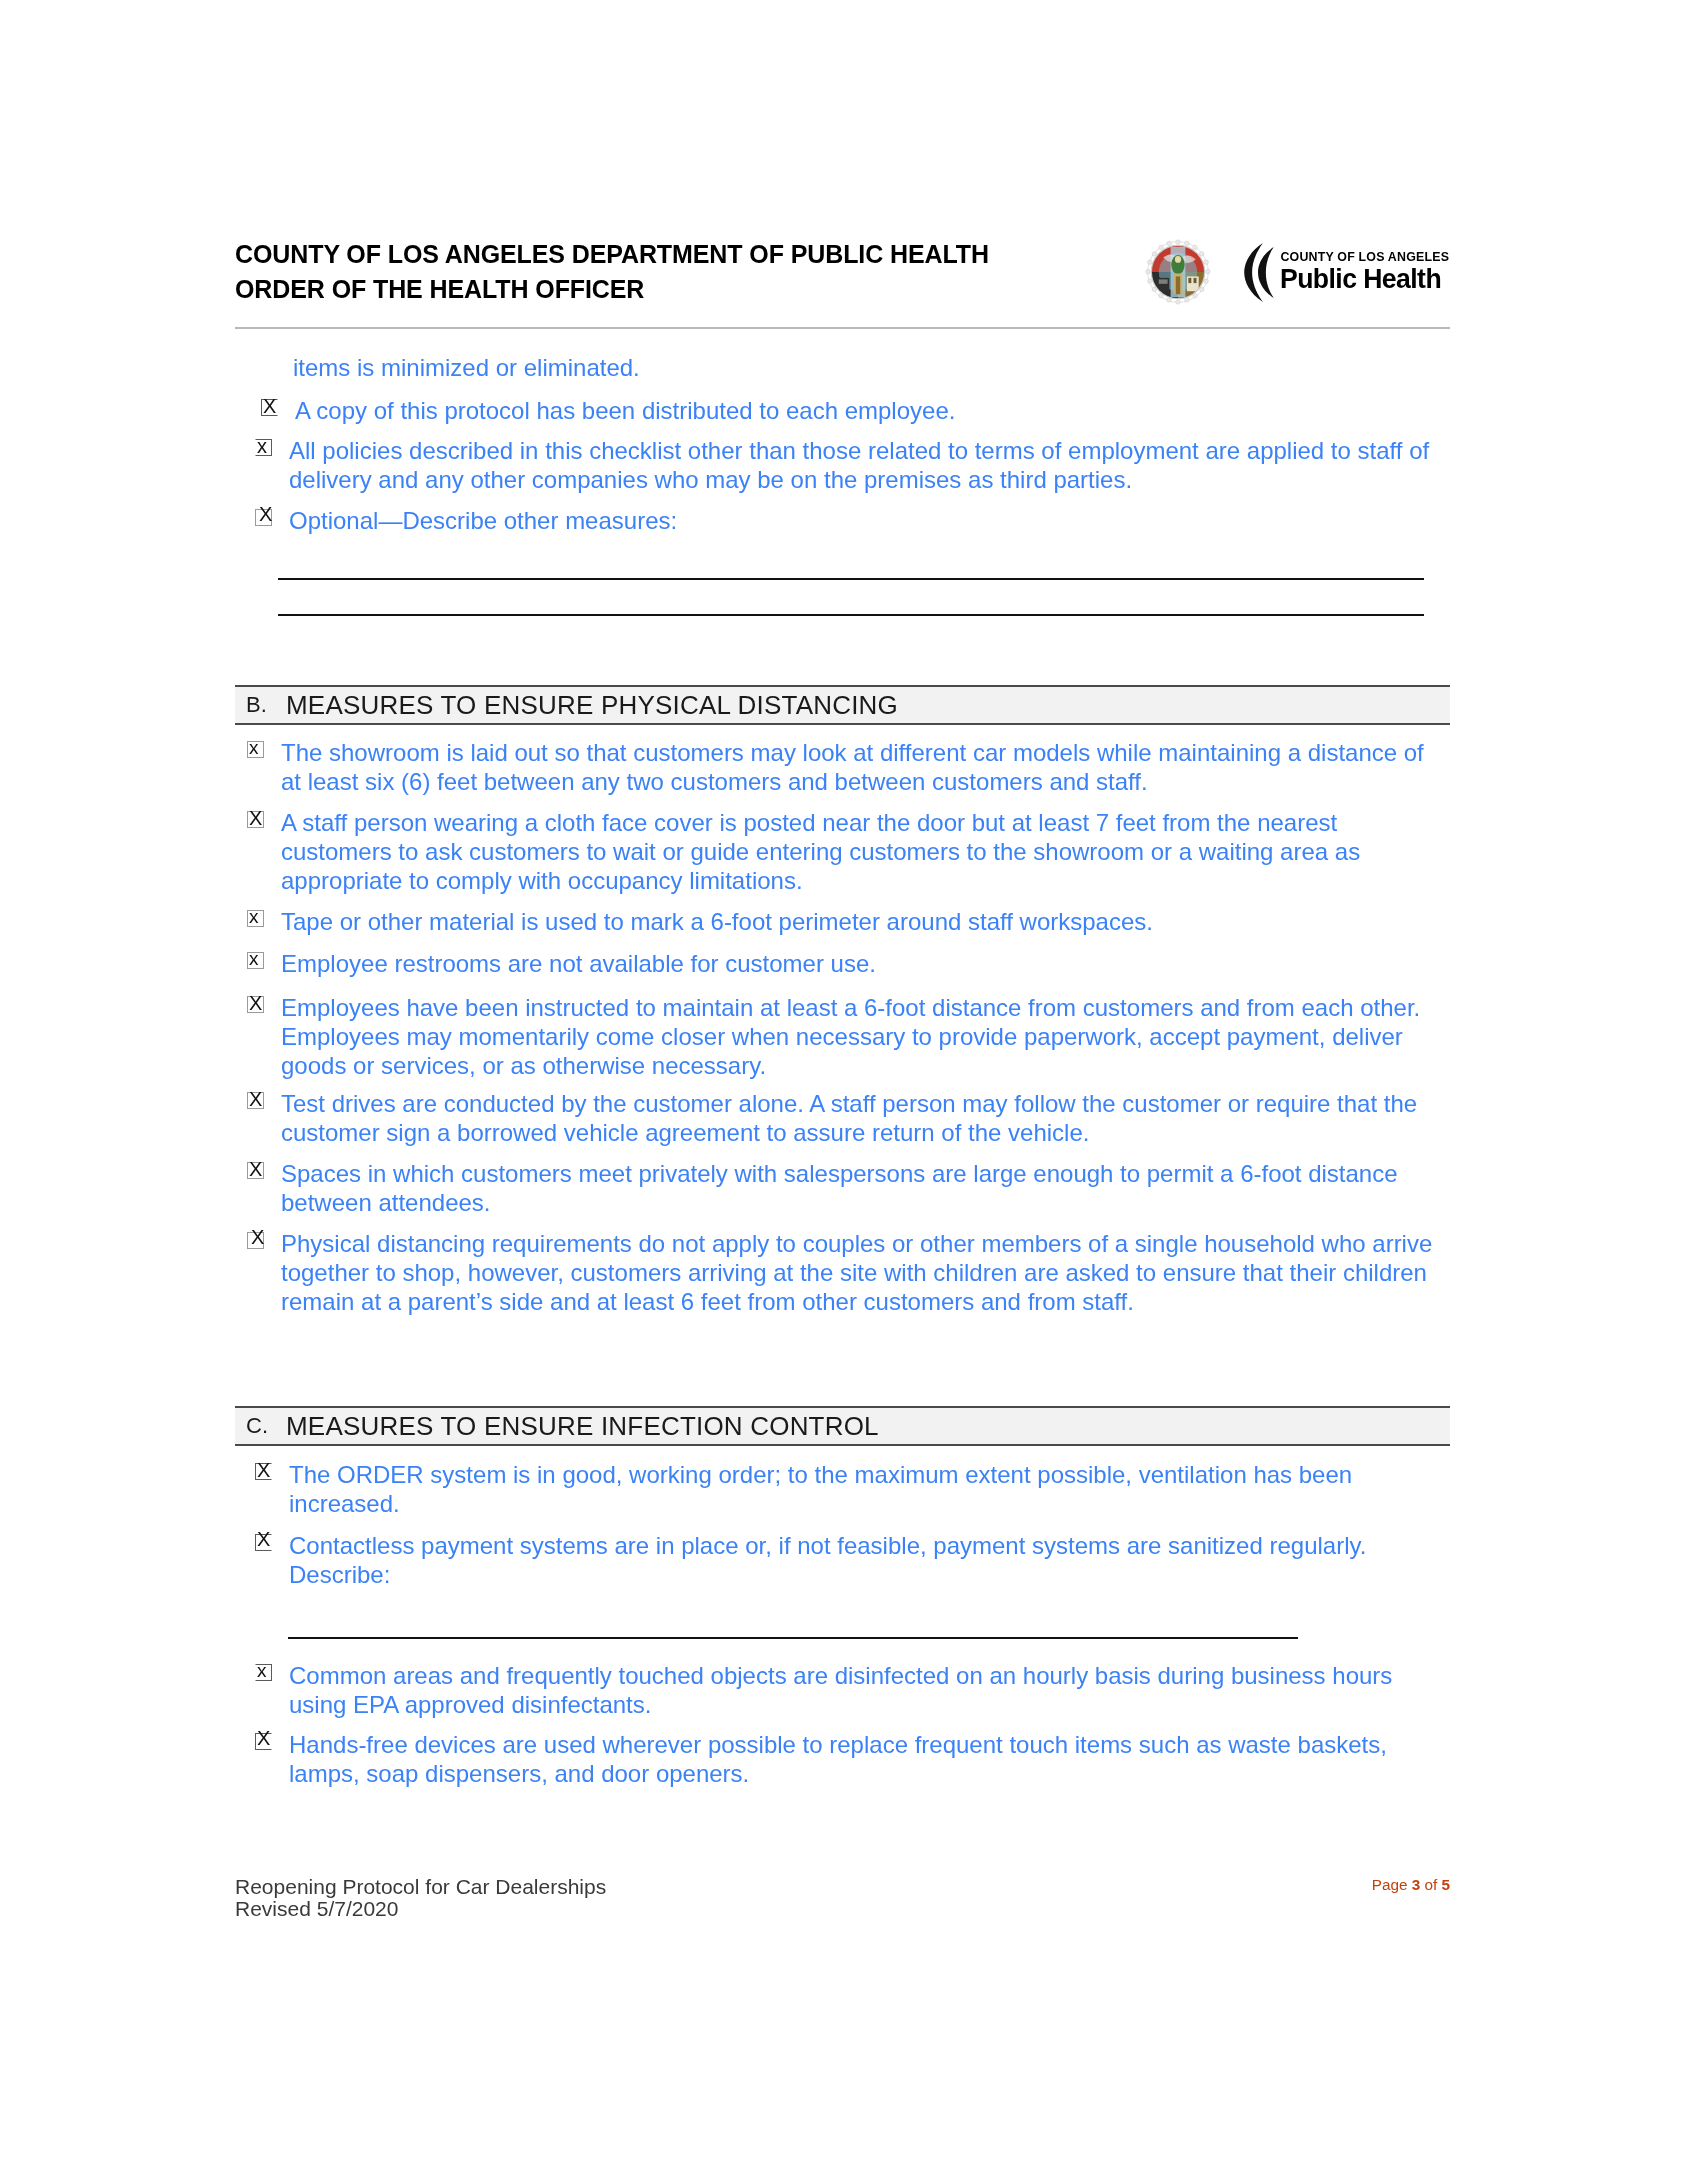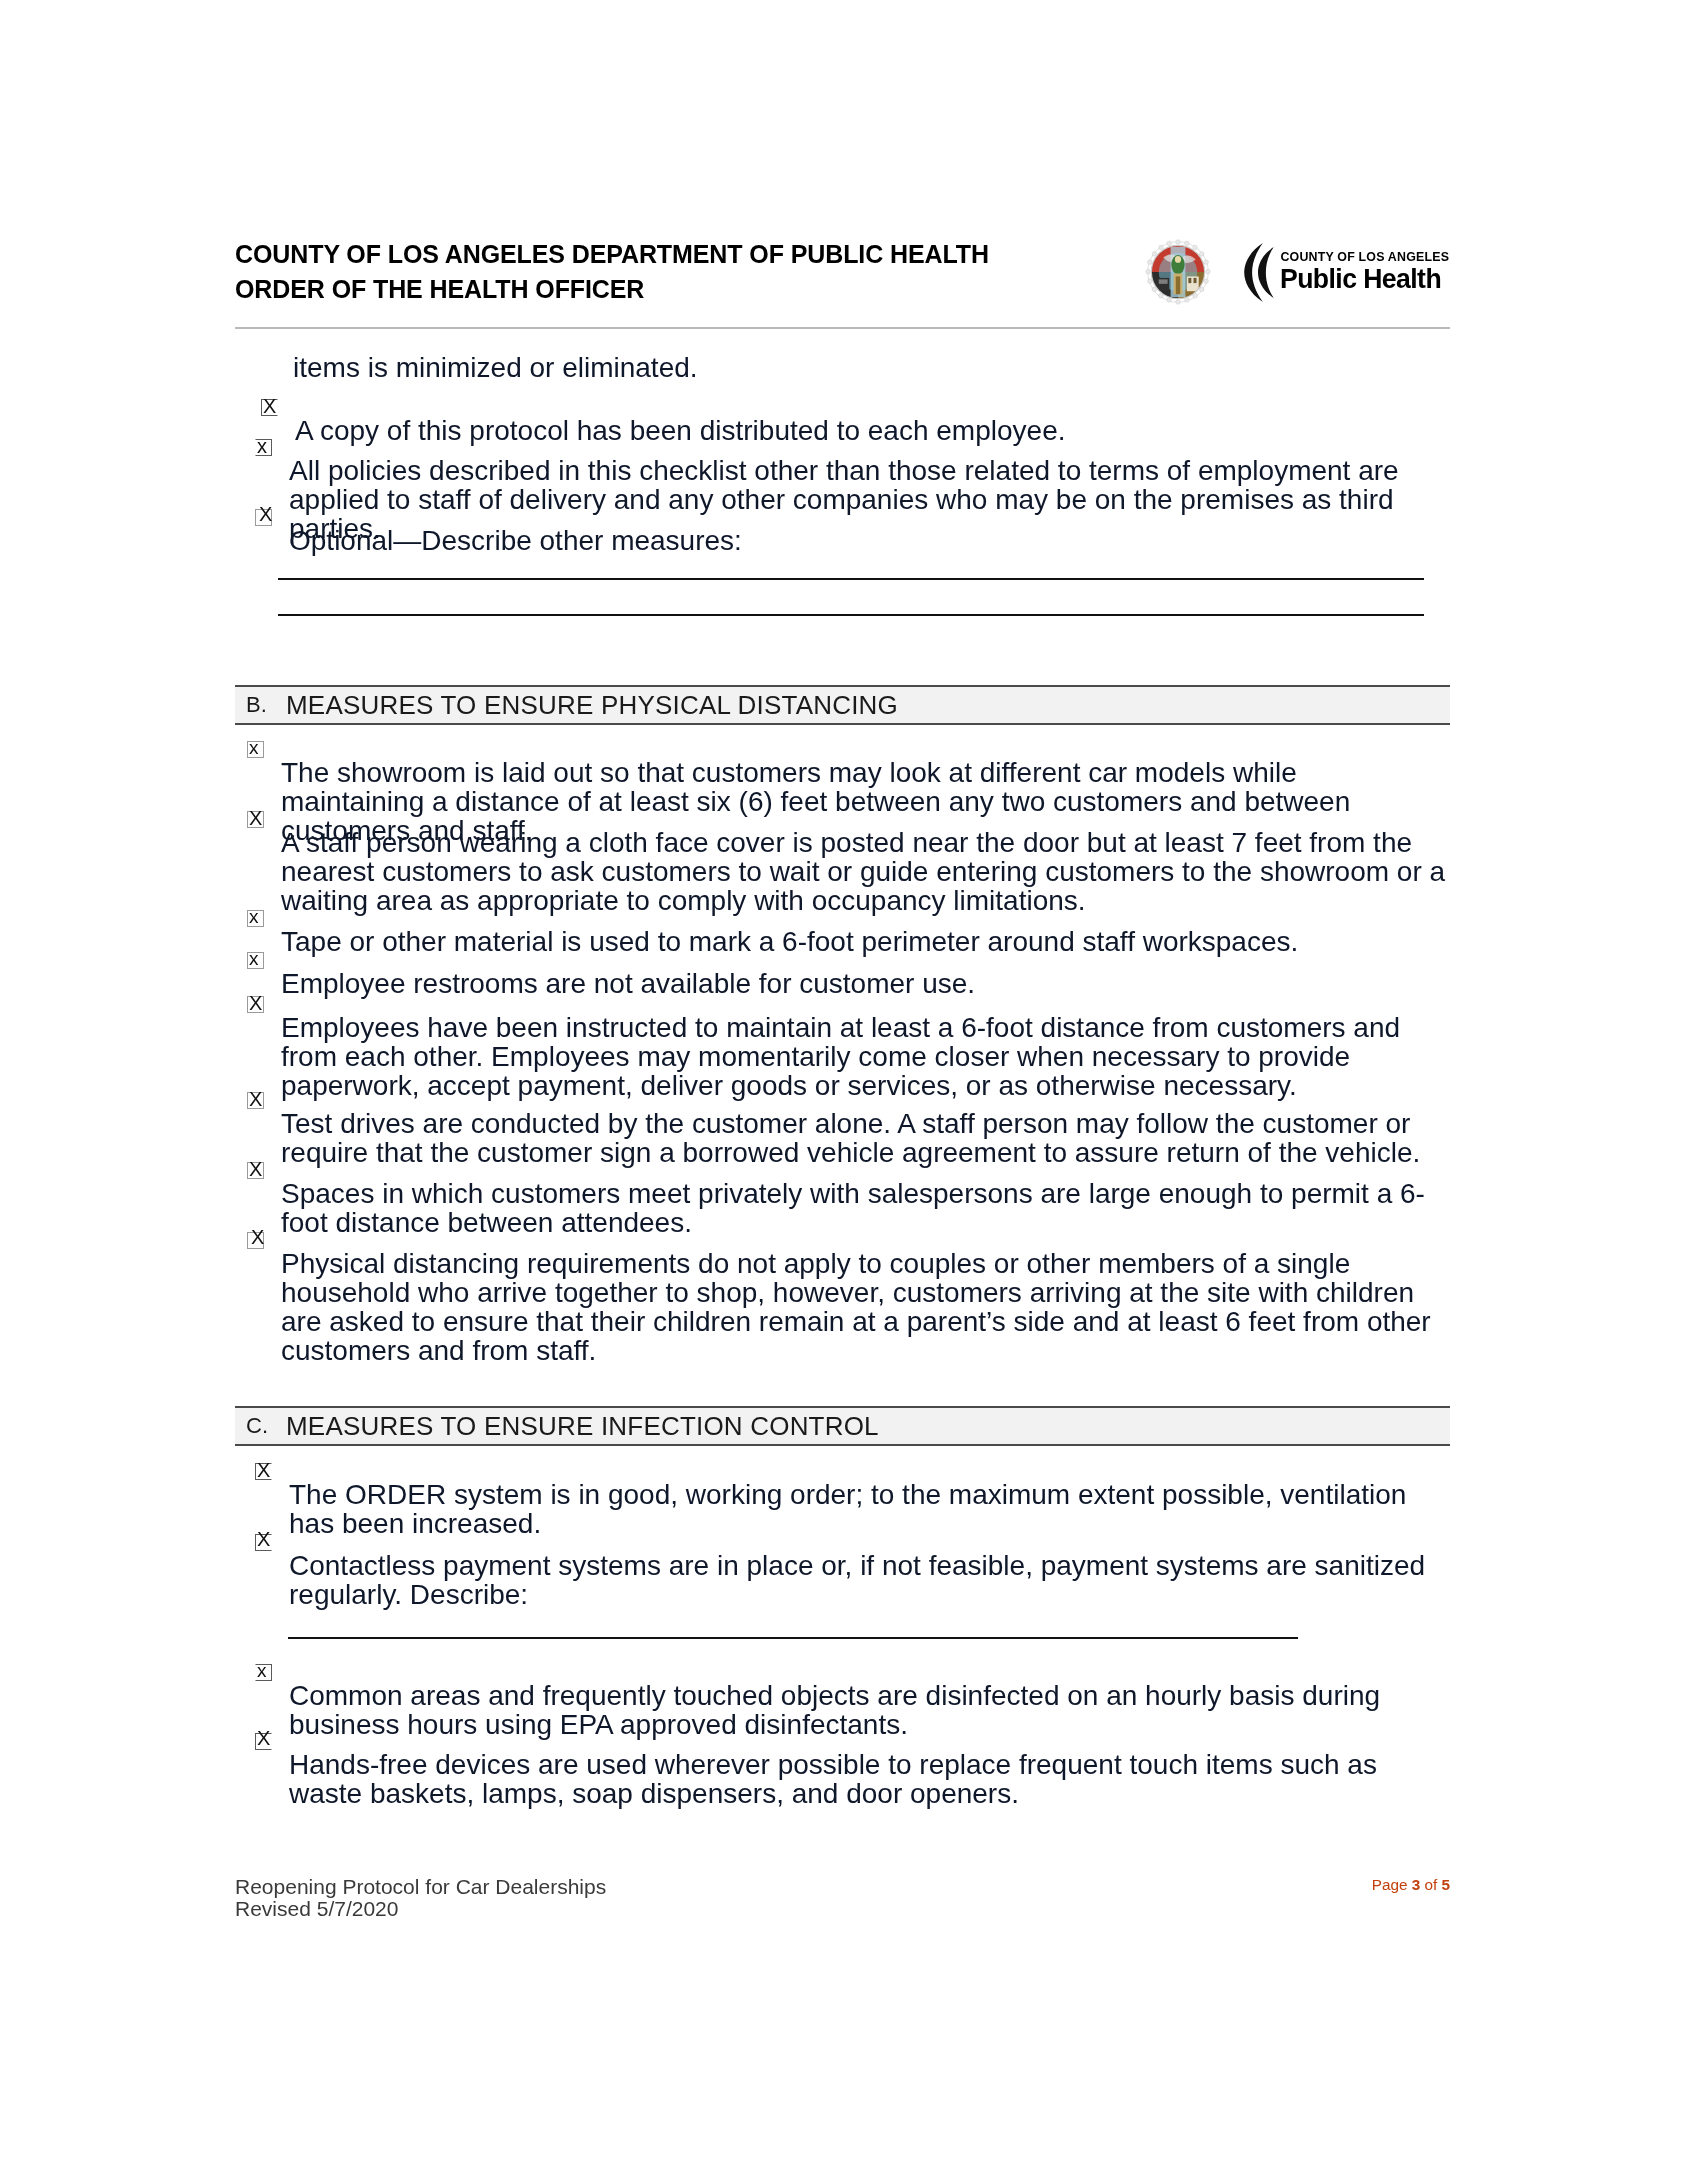--- a/index.html
+++ b/index.html
@@ -97,23 +97,23 @@
     left: 235px;
     top: 327px;
     width: 1215px;
     height: 2px;
     background: #b9b9b9;
   }
 
   
   .body-text {
     font-family: "Liberation Sans", sans-serif;
-    font-size: 28px;
+    font-size: 24px;
     line-height: 29px;
-    color: #0f172a;
+    color: #3b82f6;
   }
 
   .cont-line {
     position: absolute;
     left: 293px;
     top: 353px;
     width: 1089px;
   }
 
   .item {
@@ -122,21 +122,20 @@
     align-items: flex-start;
   }
   .item .cb {
     flex: 0 0 auto;
     width: 34px;
     position: relative;
     top: 1px;
   }
   .item .txt {
     flex: 1 1 auto;
-    margin-top: 20px;
   }
 
   
   .checkbox {
     display: inline-block;
     position: relative;
     width: 21px;
     height: 22px;
     vertical-align: top;
   }

